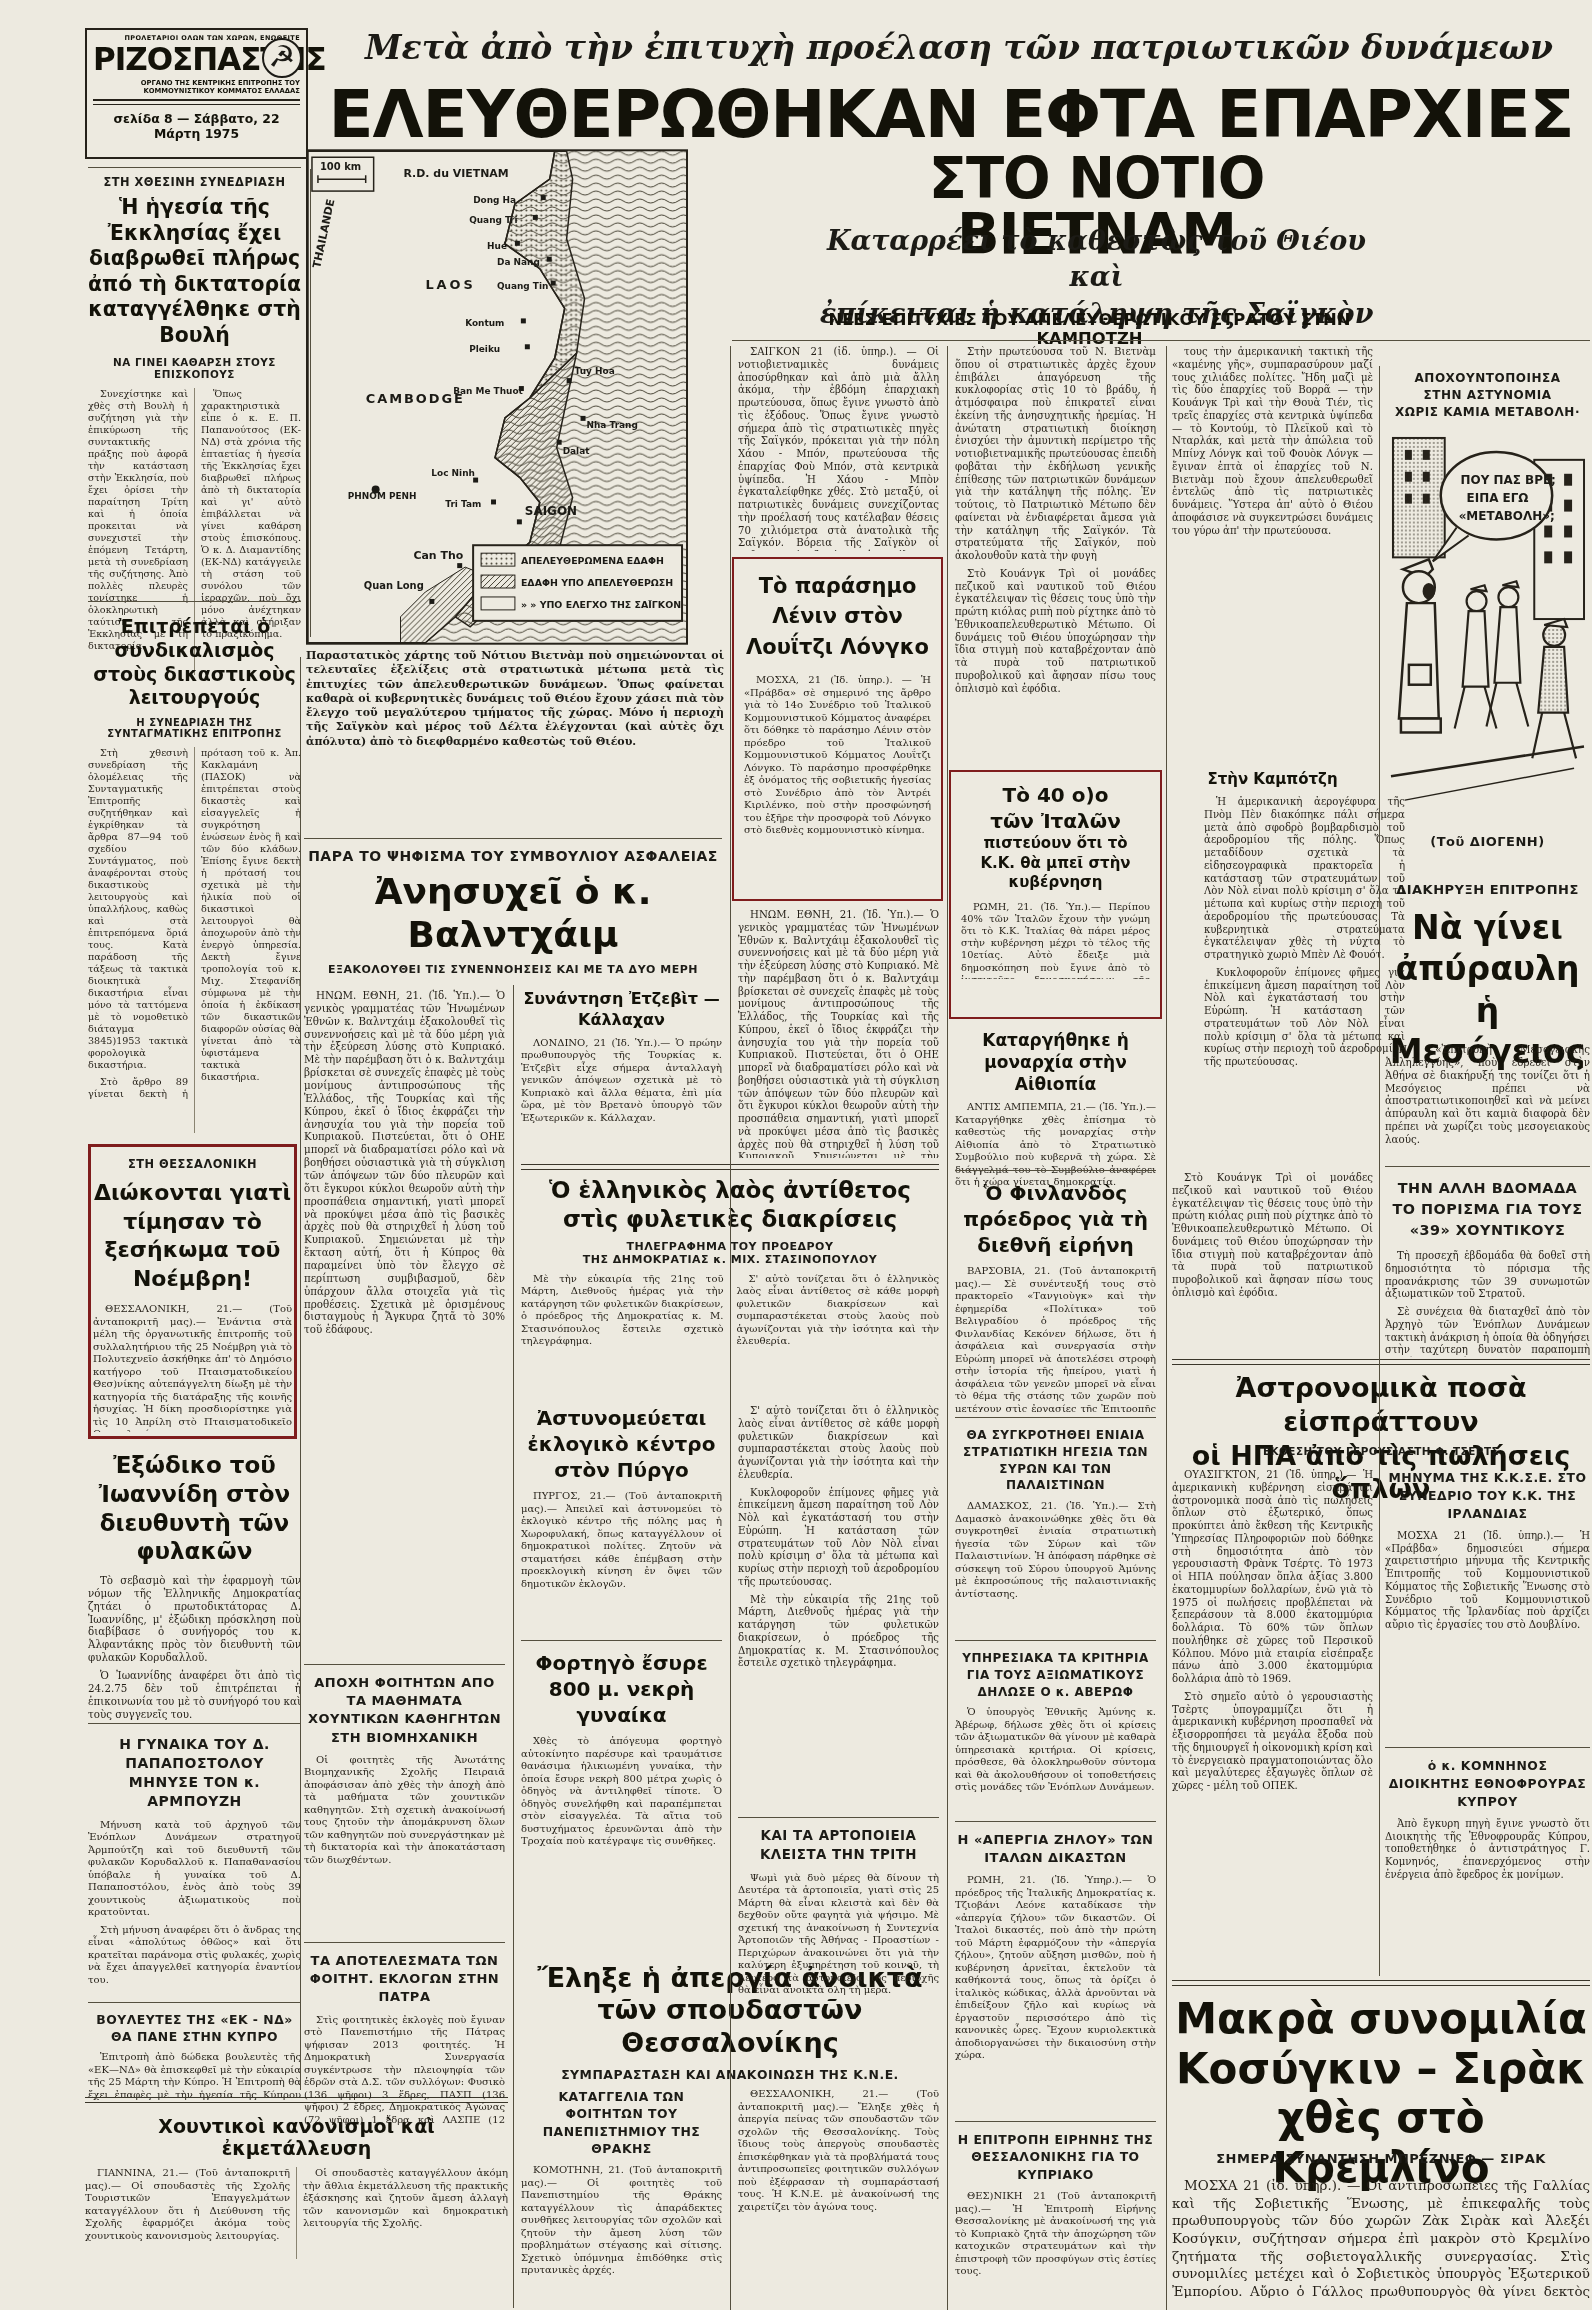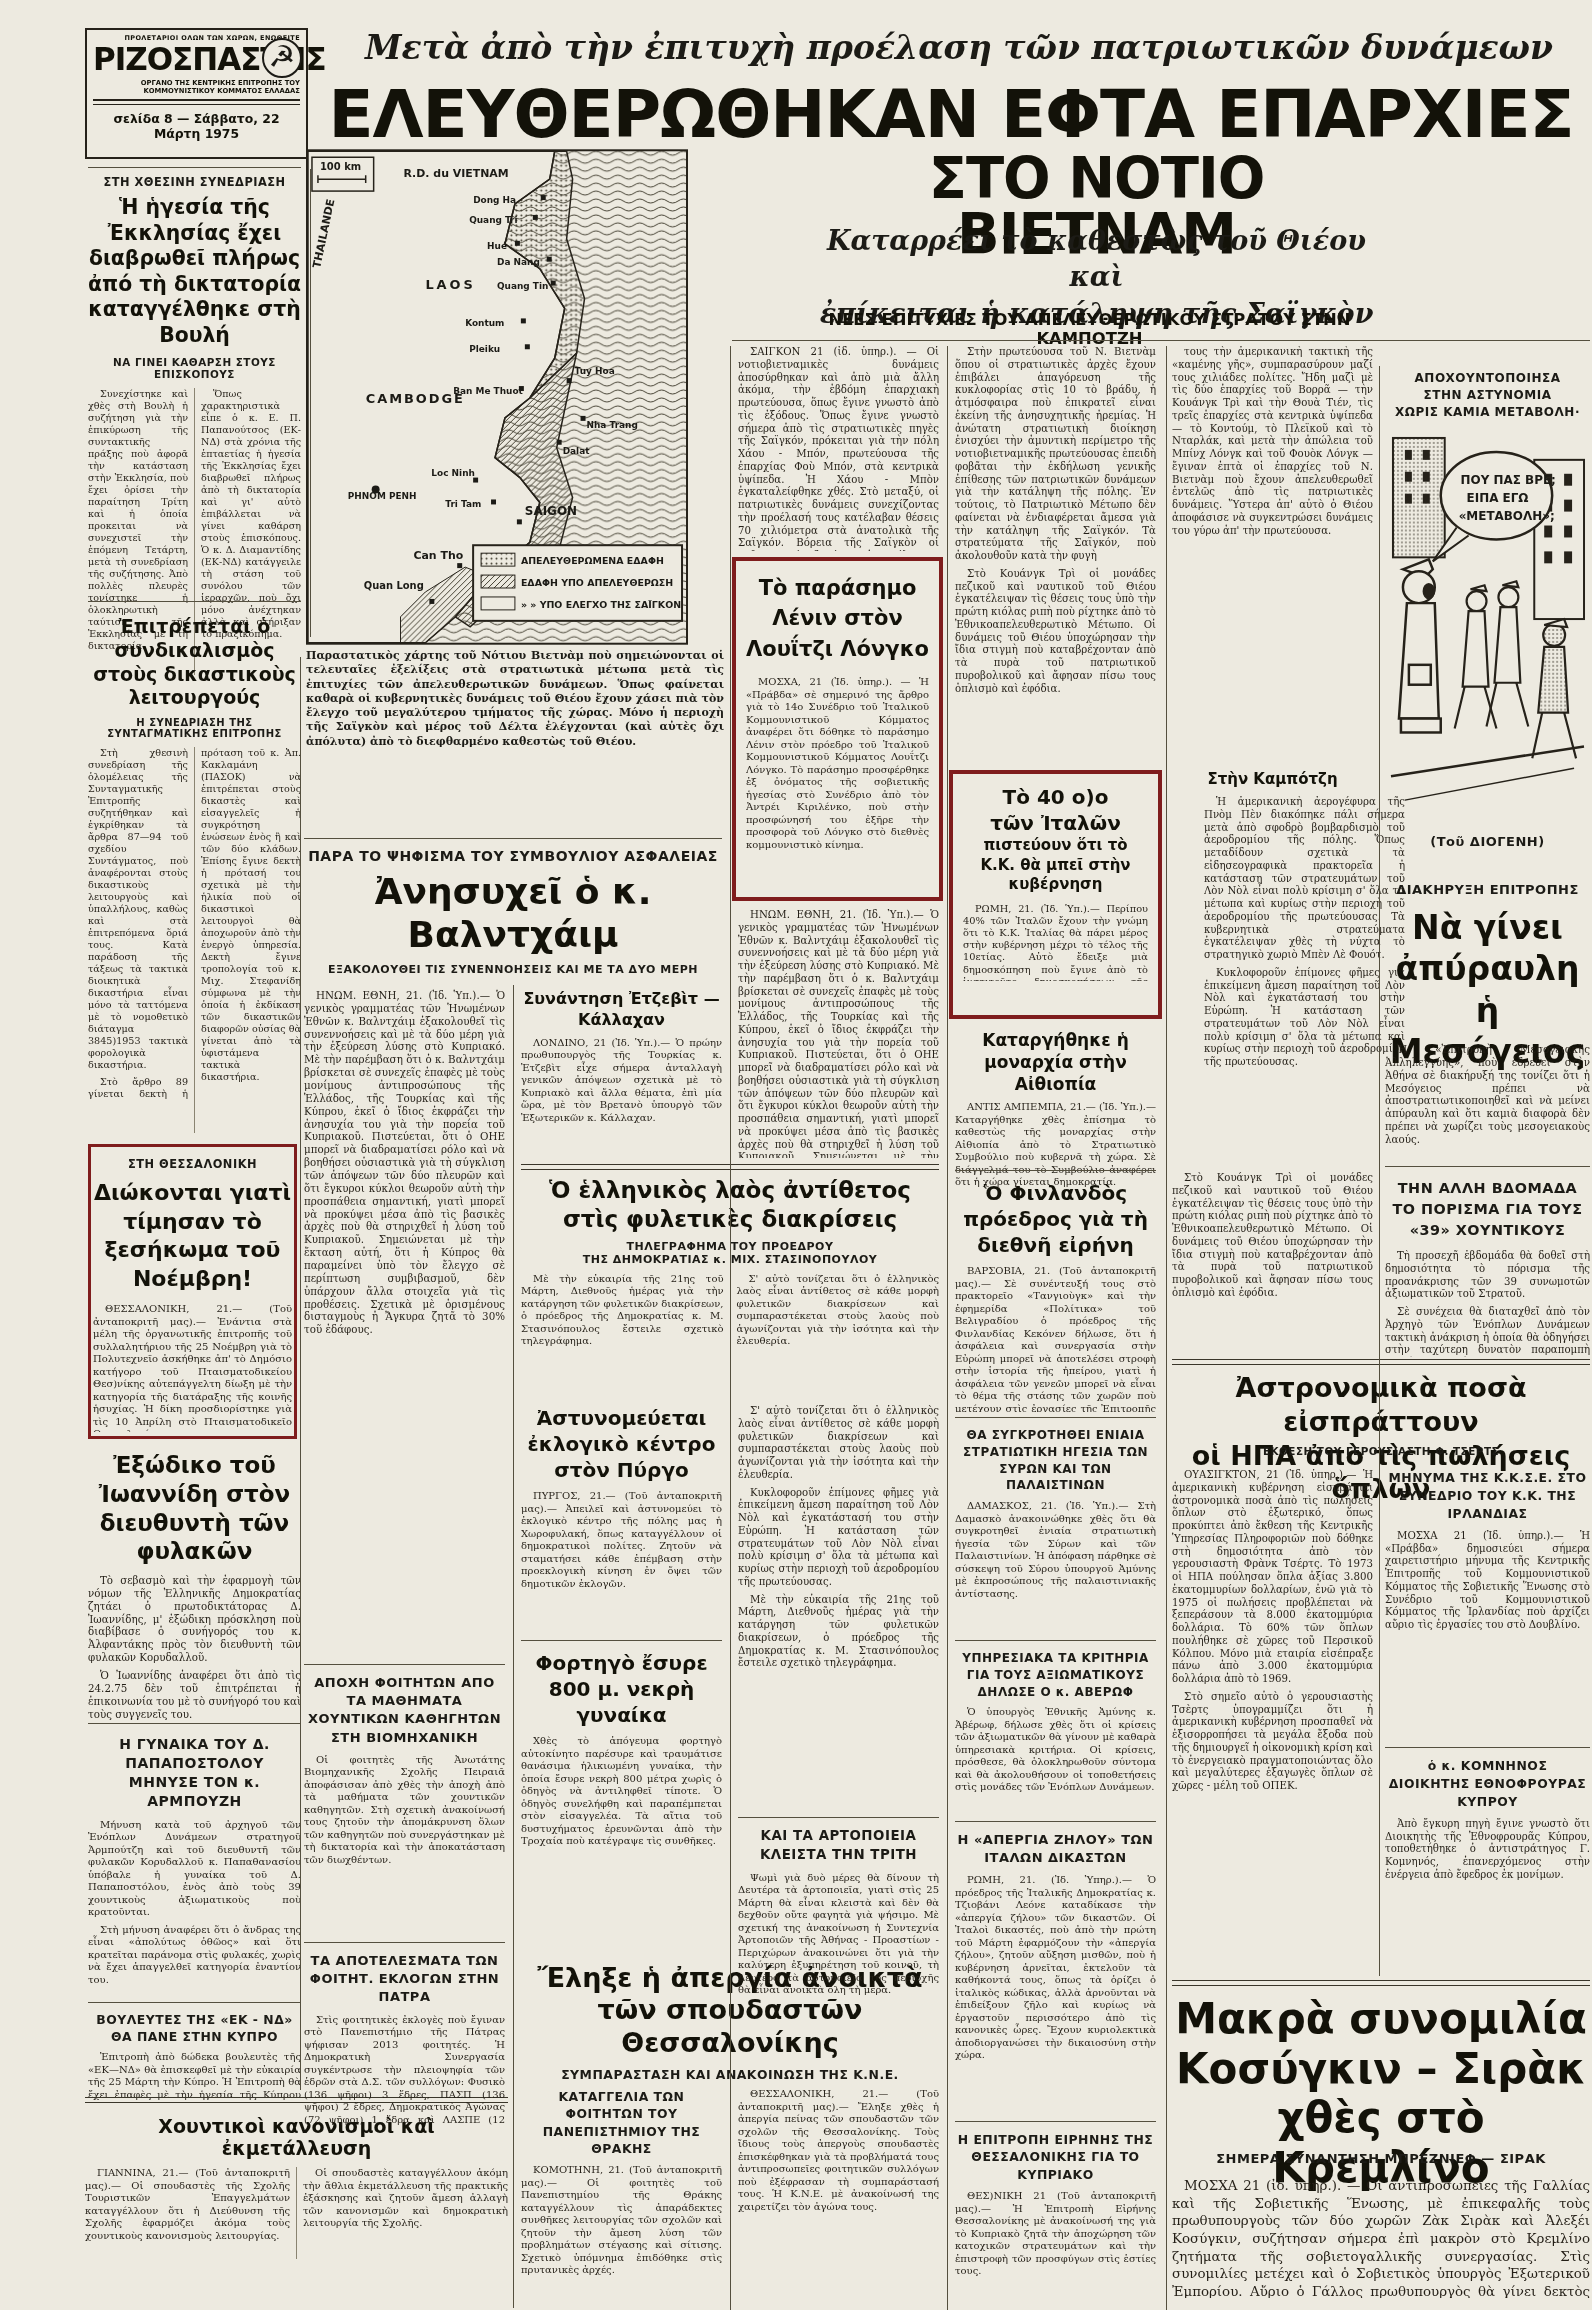--- a/index.html
+++ b/index.html
@@ -10,21 +10,21 @@
   .bd p{margin:0 0 5px 0;text-indent:12px;}
   .sm{font-size:10px;}
   .hl{font-family:"DejaVu Sans",sans-serif;font-weight:bold;color:#131209;text-align:right;}
   .ser{font-family:"DejaVu Serif",serif;}
   .it{font-style:italic;}
   .ctr{text-align:center;}
   .kick{font-family:"DejaVu Sans",sans-serif;font-weight:bold;text-align:center;letter-spacing:0.5px;}
   .vr{position:absolute;width:1px;background:#55503f;}
   .hr{position:absolute;height:1px;background:#55503f;}
   .hr2{position:absolute;height:4px;border-top:1px solid #3a362a;border-bottom:1px solid #3a362a;}
-  .box{border:4px solid #7f1d1d;background:#edeae0;}
+  .box{border:2px solid #7f1d1d;background:#edeae0;}
   .cols2{column-count:2;column-gap:13px;column-rule:1px solid #8a8471;}
   .tight{letter-spacing:-1px;}
   svg text{font-family:"DejaVu Sans",sans-serif;fill:#1c1b16;}
 </style>
 </head>
 <body>
 
 <div class="blk" style="left:85px;top:28px;width:223px;height:131px;border:2px solid #26221a;padding:4px 6px;box-sizing:border-box;background:#edeae0;">
   <div class="hl" style="font-size:6.5px;letter-spacing:0.4px;">ΠΡΟΛΕΤΑΡΙΟΙ ΟΛΩΝ ΤΩΝ ΧΩΡΩΝ, ΕΝΩΘΕΙΤΕ</div>
   <div style="position:relative;">

